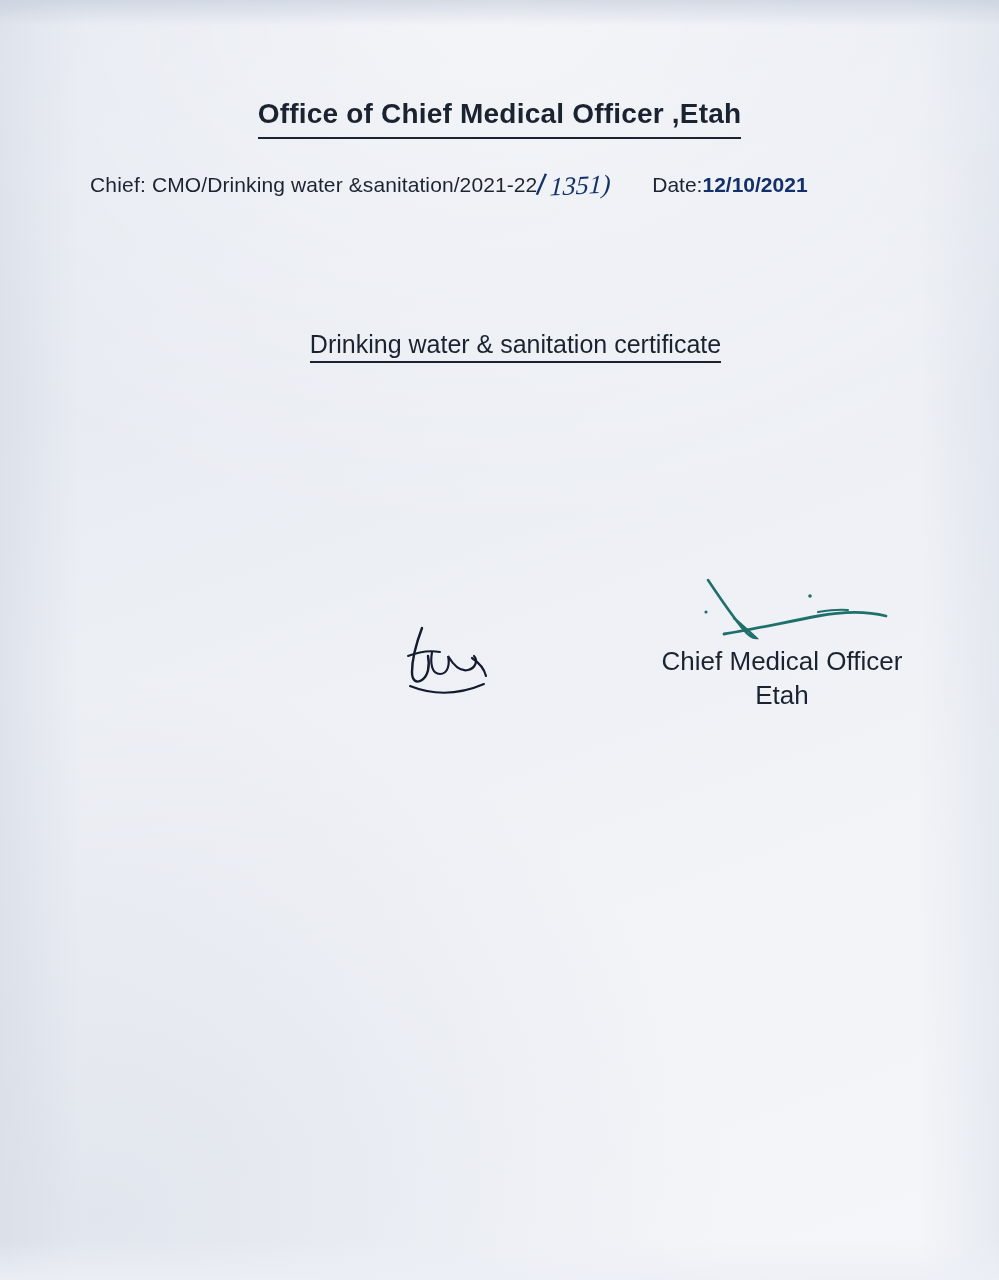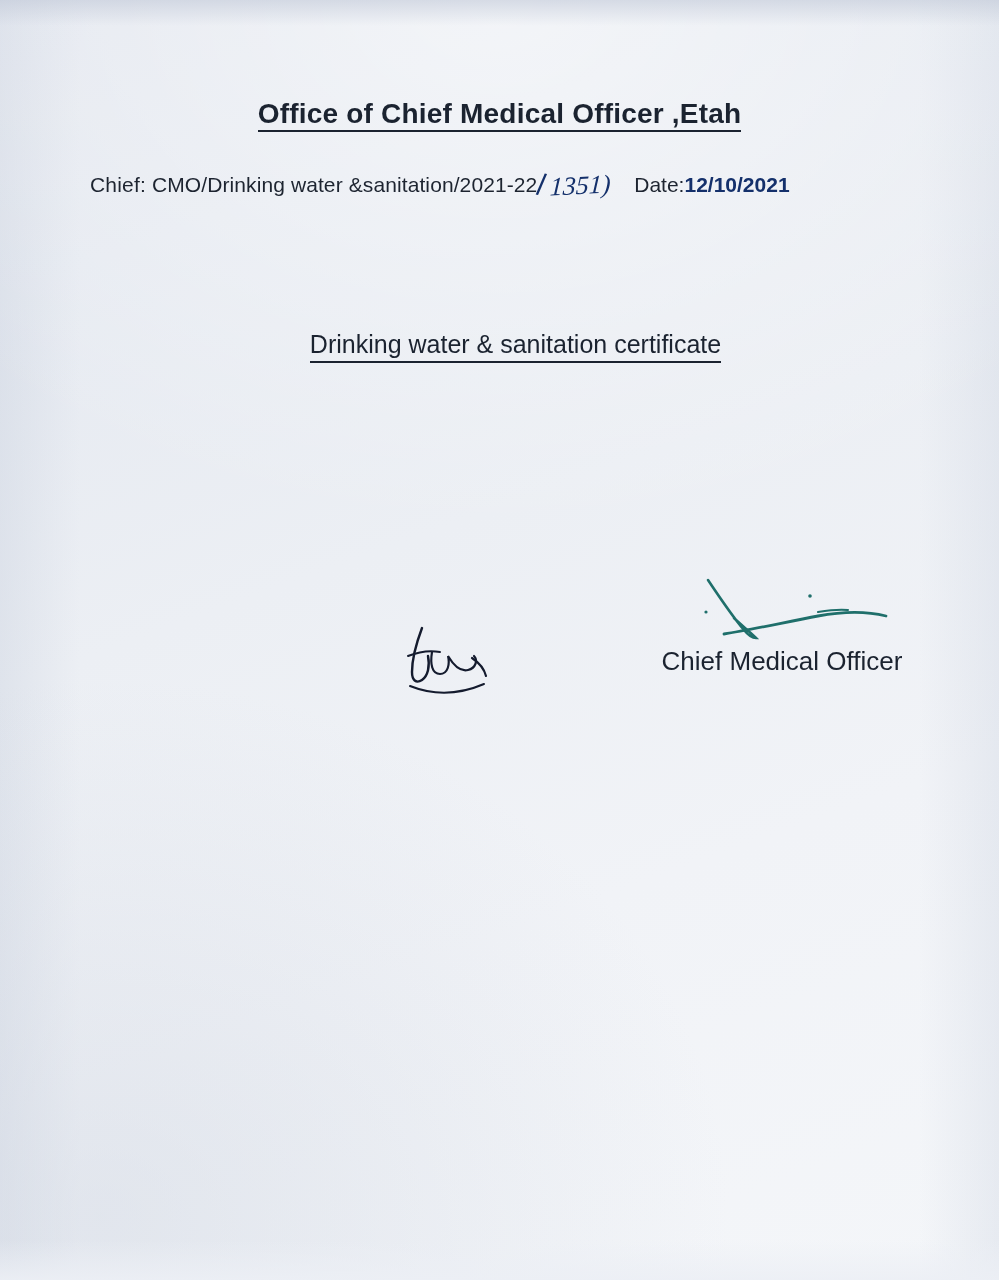--- a/index.html
+++ b/index.html
@@ -60,21 +60,21 @@
     left: 0;
     width: 999px;
     text-align: center;
     font-size: 28px;
     font-weight: 700;
     letter-spacing: 0.2px;
     color: #1b2330;
   }
   .doc-title span.u {
     border-bottom: 2px solid #1b2330;
-    padding-bottom: 1px;
+    padding-bottom: 8px;
   }
 
   .ref-line {
     position: absolute;
     top: 168px;
     left: 90px;
     width: 850px;
     font-size: 21px;
     color: #1d2430;
     white-space: nowrap;
@@ -92,21 +92,21 @@
     margin: 0 2px 0 4px;
     vertical-align: -2px;
   }
   .slash-mark {
     display: inline-block;
     color: #14306b;
     font-size: 30px;
     transform: rotate(8deg);
     vertical-align: -3px;
   }
-  .date-label { margin-left: 16px; }
+  .date-label { margin-left: 34px; }
   .date-digit-ink {
     color: #14306b;
     font-weight: 700;
   }
 
   .cert-heading {
     position: absolute;
     top: 330px;
     left: 16px;
     width: 999px;
@@ -200,16 +200,17 @@
     <svg class="left-signature" viewBox="0 0 110 80">
       <path d="M24 6 C18 22, 14 38, 14 50 C14 58, 18 62, 24 58 C30 54, 32 44, 30 34" fill="none" stroke="#141b2e" stroke-width="2.4" stroke-linecap="round"></path>
       <path d="M10 34 C20 30, 32 28, 42 30" fill="none" stroke="#141b2e" stroke-width="2" stroke-linecap="round"></path>
       <path d="M34 30 C32 42, 34 52, 42 52 C50 52, 52 42, 50 34 C56 44, 62 50, 70 48 C78 46, 80 38, 76 34" fill="none" stroke="#141b2e" stroke-width="2.2" stroke-linecap="round"></path>
       <path d="M74 36 C80 40, 86 46, 88 54" fill="none" stroke="#141b2e" stroke-width="2.2" stroke-linecap="round"></path>
       <path d="M12 64 C32 72, 58 74, 86 62" fill="none" stroke="#141b2e" stroke-width="2" stroke-linecap="round"></path>
     </svg>
 
     <div class="sign-block">
       <div class="sign-title">Chief Medical Officer</div>
+      <div>Etah</div>
     </div>
 
   </div>
 </div>
 
 </body></html>

